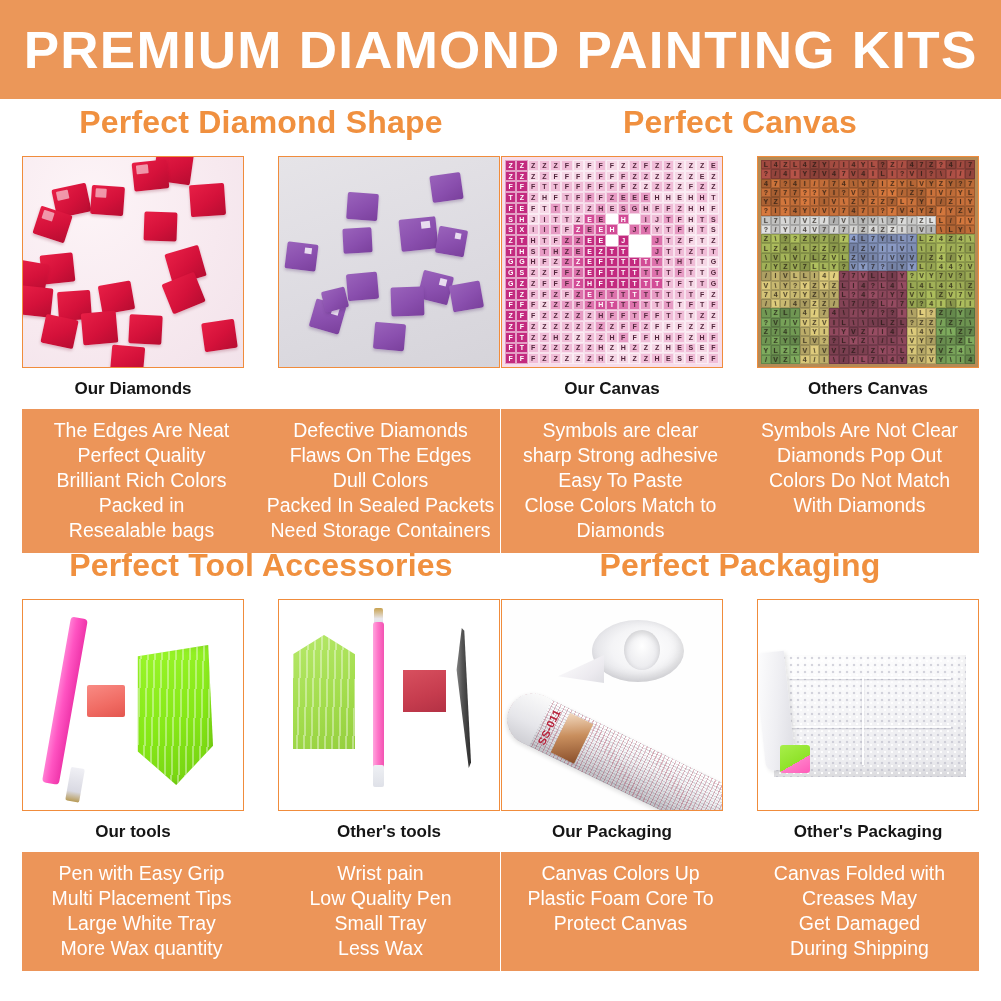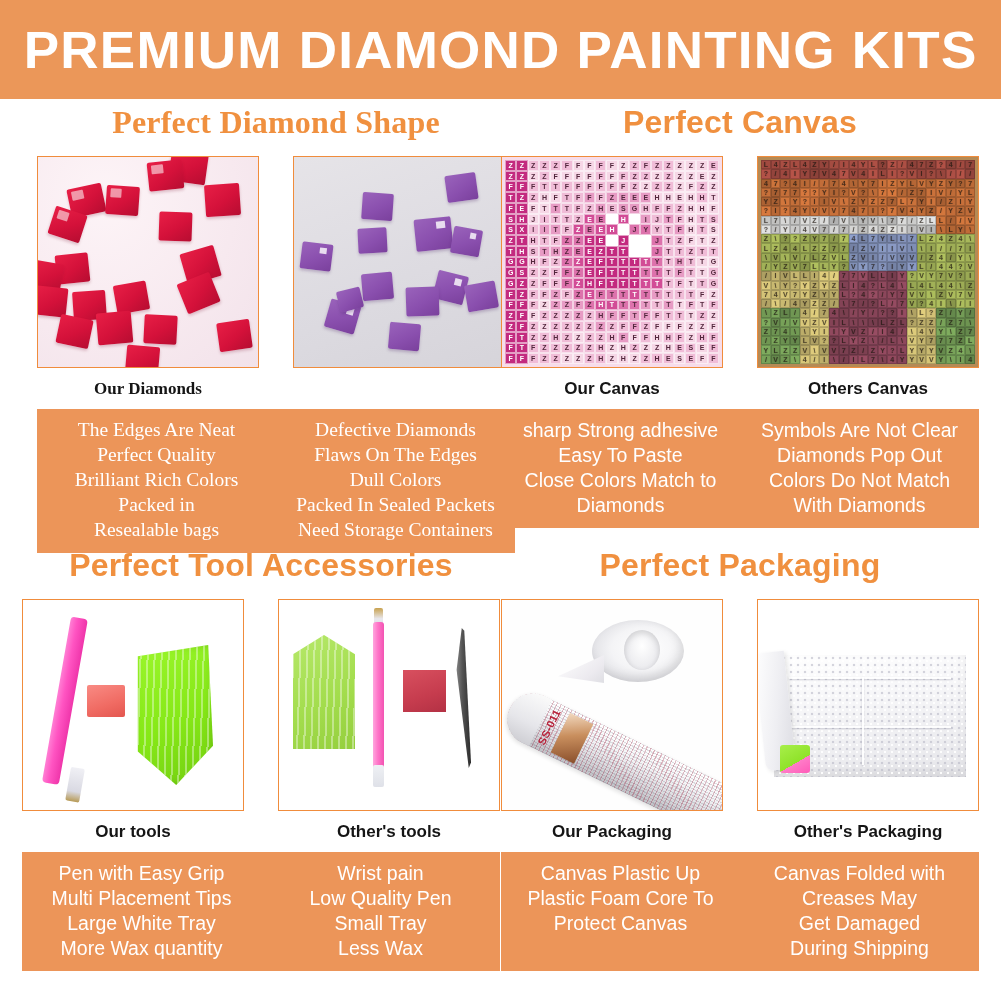--- a/index.html
+++ b/index.html
@@ -368,21 +368,21 @@
 </style>
 </head>
 <body>
 
 <div id="page">
 
   <div id="header-banner">
     <div id="header-title">PREMIUM DIAMOND PAINTING KITS</div>
   </div>
 
-  <div class="section" style="left:37px; top:106px;font-family:Liberation Serif, serif;">
+  <div class="section" style="left:22px; top:106px;">
     <div class="section-title">Perfect Diamond Shape</div>
     <div class="pair">
 
       <div class="photo-cell">
         <div class="photo-frame">
           <div class="ph bg-red-diamonds">
             <span class="dia dia-red" style="left:60%;top:-3%;width:17%;height:15%;transform:rotate(8deg);"></span>
             <span class="dia dia-red facet" style="left:50%;top:2%;width:16%;height:14%;transform:rotate(-6deg);"></span>
             <span class="dia dia-red facet" style="left:14%;top:14%;width:16%;height:14%;transform:rotate(-12deg);"></span>
             <span class="dia dia-red facet" style="left:31%;top:14%;width:15%;height:14%;transform:rotate(4deg);"></span>
@@ -1310,20 +1310,21 @@
                 <span class="cell" style="background: rgb(97, 137, 68);">4</span>
               </div>
           </div>
         </div>
         <div class="caption">Others Canvas</div>
       </div>
 
     </div>
     <div class="blurb-row">
       <div class="blurb">
+        <span class="blurb-line">Symbols are clear</span>
         <span class="blurb-line">sharp Strong adhesive</span>
         <span class="blurb-line">Easy To Paste</span>
         <span class="blurb-line">Close Colors Match to</span>
         <span class="blurb-line">Diamonds</span>
       </div>
       <div class="blurb">
         <span class="blurb-line">Symbols Are Not Clear</span>
         <span class="blurb-line">Diamonds Pop Out</span>
         <span class="blurb-line">Colors Do Not Match</span>
         <span class="blurb-line">With Diamonds</span>
@@ -1415,21 +1416,21 @@
             <span class="mailer-fold"></span>
             <span class="mailer-peek"></span>
           </div>
         </div>
         <div class="caption">Other's Packaging</div>
       </div>
 
     </div>
     <div class="blurb-row">
       <div class="blurb">
-        <span class="blurb-line">Canvas Plastic Up</span>
+        <span class="blurb-line">Canvas Colors Up</span>
         <span class="blurb-line">Plastic Foam Core To</span>
         <span class="blurb-line">Protect Canvas</span>
       </div>
       <div class="blurb">
         <span class="blurb-line">Canvas Folded with</span>
         <span class="blurb-line">Creases May</span>
         <span class="blurb-line">Get Damaged</span>
         <span class="blurb-line">During Shipping</span>
       </div>
     </div>

